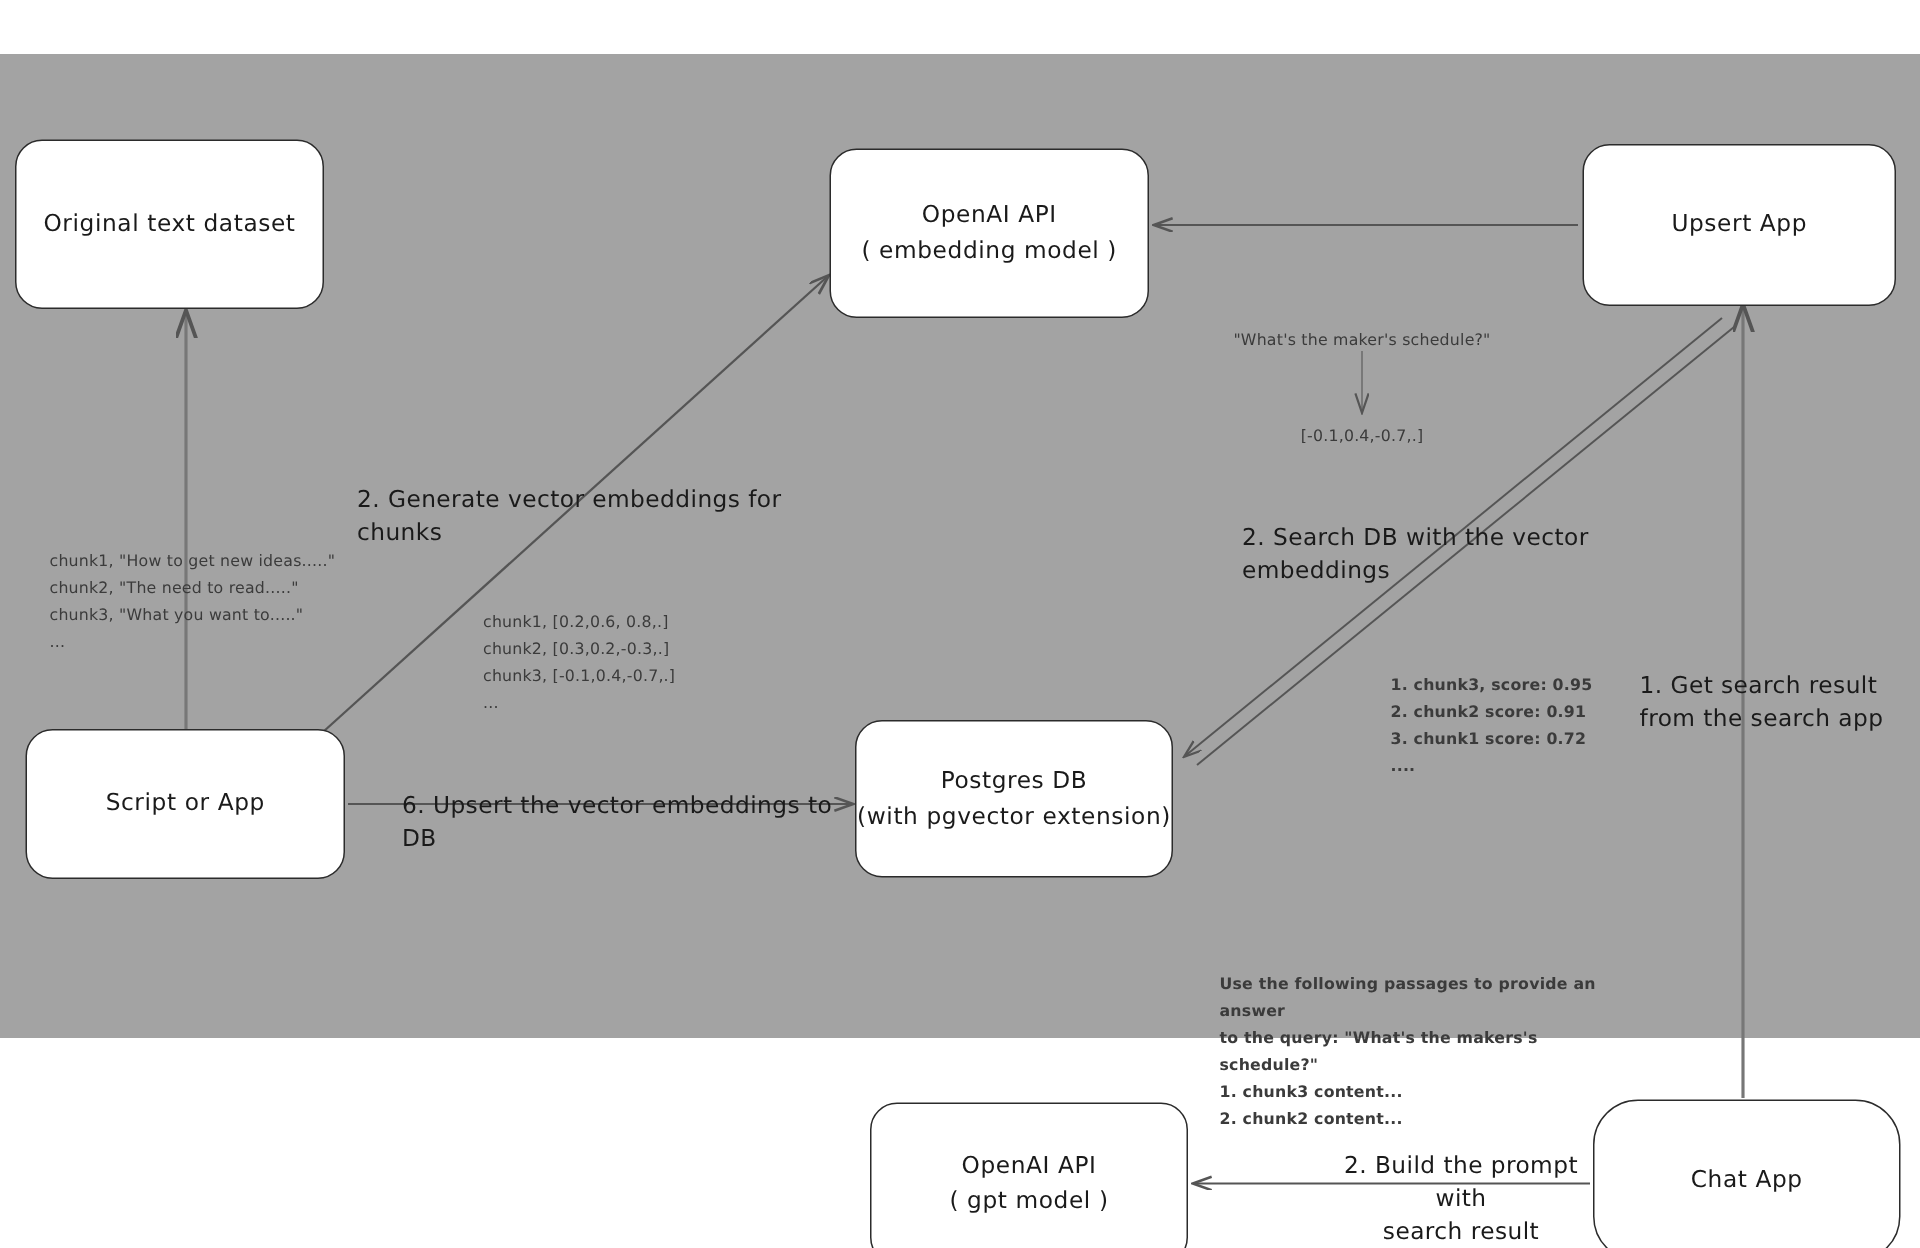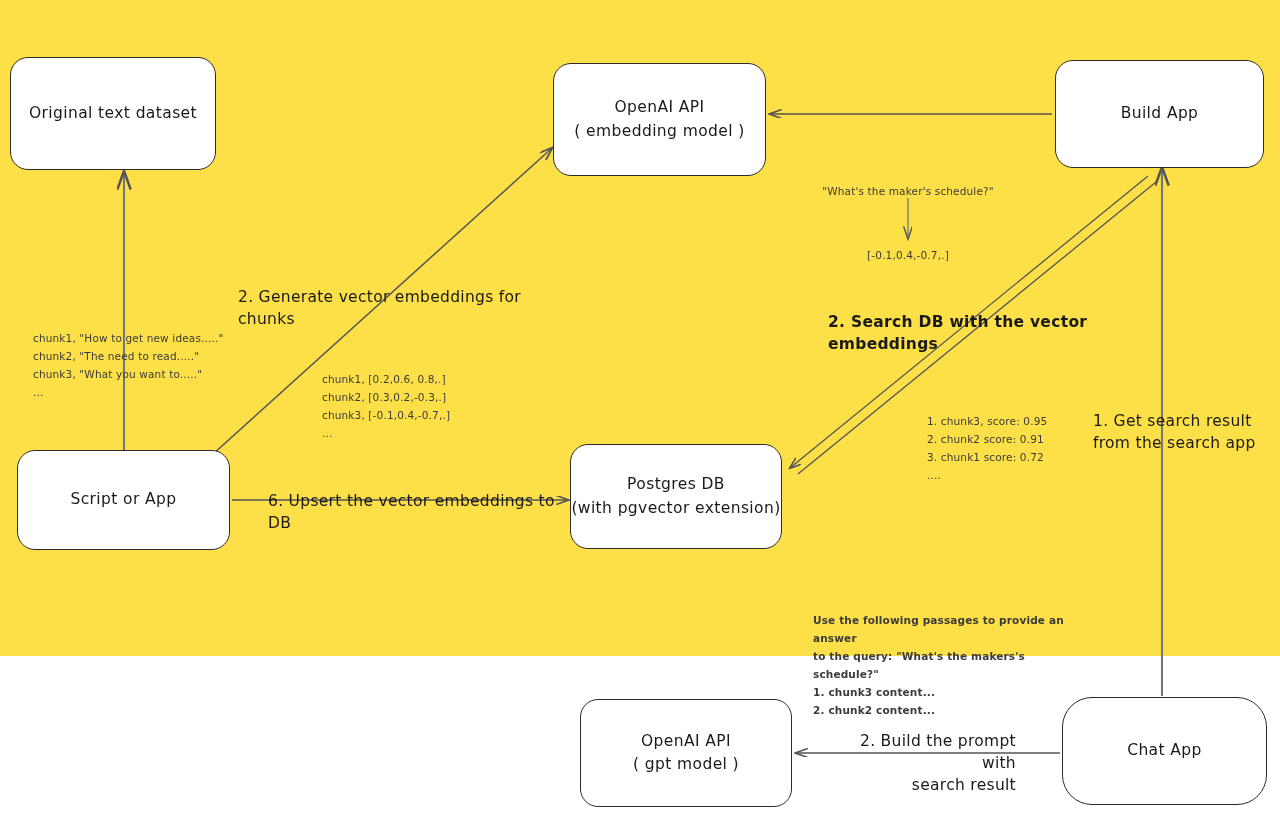--- a/index.html
+++ b/index.html
@@ -7,21 +7,22 @@
     margin: 0; padding: 0;
     width: 1280px; height: 832px;
     background: #ffffff;
     font-family: "DejaVu Sans", sans-serif;
     overflow: hidden;
   }
   #canvas {
     position: relative;
     width: 1280px;
     height: 656px;
-    background: #fde047;
+    background: #a3a3a3;
+    margin-top: 36px;
   }
   svg.layer {
     position: absolute;
     left: 0; top: 0;
     width: 1280px; height: 832px;
     pointer-events: none;
   }
   .node {
     position: absolute;
     border: 1.6px solid #2b2b2b;
@@ -112,21 +113,21 @@
   <div class="node" style="left:10px; top:57px; width:206px; height:113px;">
     <span class="ln">Original text dataset</span>
   </div>
 
   <div class="node" style="left:553px; top:63px; width:213px; height:113px;">
     <span class="ln">OpenAI API</span>
     <span class="ln">( embedding model )</span>
   </div>
 
   <div class="node" style="left:1055px; top:60px; width:209px; height:108px;">
-    <span class="ln">Build App</span>
+    <span class="ln">Upsert App</span>
   </div>
 
   <div class="node" style="left:17px; top:450px; width:213px; height:100px;">
     <span class="ln">Script or App</span>
   </div>
 
   <div class="node" style="left:570px; top:444px; width:212px; height:105px;">
     <span class="ln">Postgres DB</span>
     <span class="ln">(with pgvector extension)</span>
   </div>
@@ -139,43 +140,43 @@
   <div class="node" style="left:1062px; top:697px; width:205px; height:108px;border-radius:30px;">
     <span class="ln">Chat App</span>
   </div>
 
 
   <div class="arrow-label left" style="left:238px; top:286px; width:310px;">2. Generate vector embeddings for chunks</div>
 
   <div class="arrow-label left" style="left:268px; top:490px; width:290px;">6. Upsert the vector embeddings  to DB</div>
 
 
-  <div class="arrow-label left" style="left:828px; top:311px; width:300px;font-weight:bold;">2. Search DB with the vector embeddings</div>
+  <div class="arrow-label left" style="left:828px; top:311px; width:300px;">2. Search DB with the vector embeddings</div>
 
   <div class="arrow-label left" style="left:1093px; top:410px; width:185px;">1. Get search result
 from the search app</div>
 
-  <div class="arrow-label" style="left:836px; top:730px; width:180px;text-align:right;">2. Build the prompt with
+  <div class="arrow-label" style="left:884px; top:730px; width:180px;">2. Build the prompt with
 search result</div>
 
   <div class="note" style="left:33px; top:329px; width:250px;">chunk1, "How to get new ideas....."
 chunk2, "The need to read....."
 chunk3, "What you want to....."
 ...</div>
 
   <div class="note" style="left:322px; top:370px; width:220px;">chunk1, [0.2,0.6, 0.8,.]
 chunk2, [0.3,0.2,-0.3,.]
 chunk3, [-0.1,0.4,-0.7,.]
 ...</div>
 
   <div class="note center" style="left:808px; top:182px; width:200px;">"What's the maker's schedule?"</div>
 
   <div class="note center" style="left:838px; top:246px; width:140px;">[-0.1,0.4,-0.7,.]</div>
 
-  <div class="note" style="left:927px; top:412px; width:190px;">1. chunk3, score: 0.95
+  <div class="note" style="left:927px; top:412px; width:190px;font-weight:bold;">1. chunk3, score: 0.95
 2. chunk2 score: 0.91
 3. chunk1 score: 0.72
 ....</div>
 
   <div class="note" style="left:813px; top:611px; width:260px;font-weight:bold;">Use the following passages to provide an answer
 to the query: "What's the makers's schedule?"
 1. chunk3 content...
 2. chunk2 content...</div>
 
 </div>

